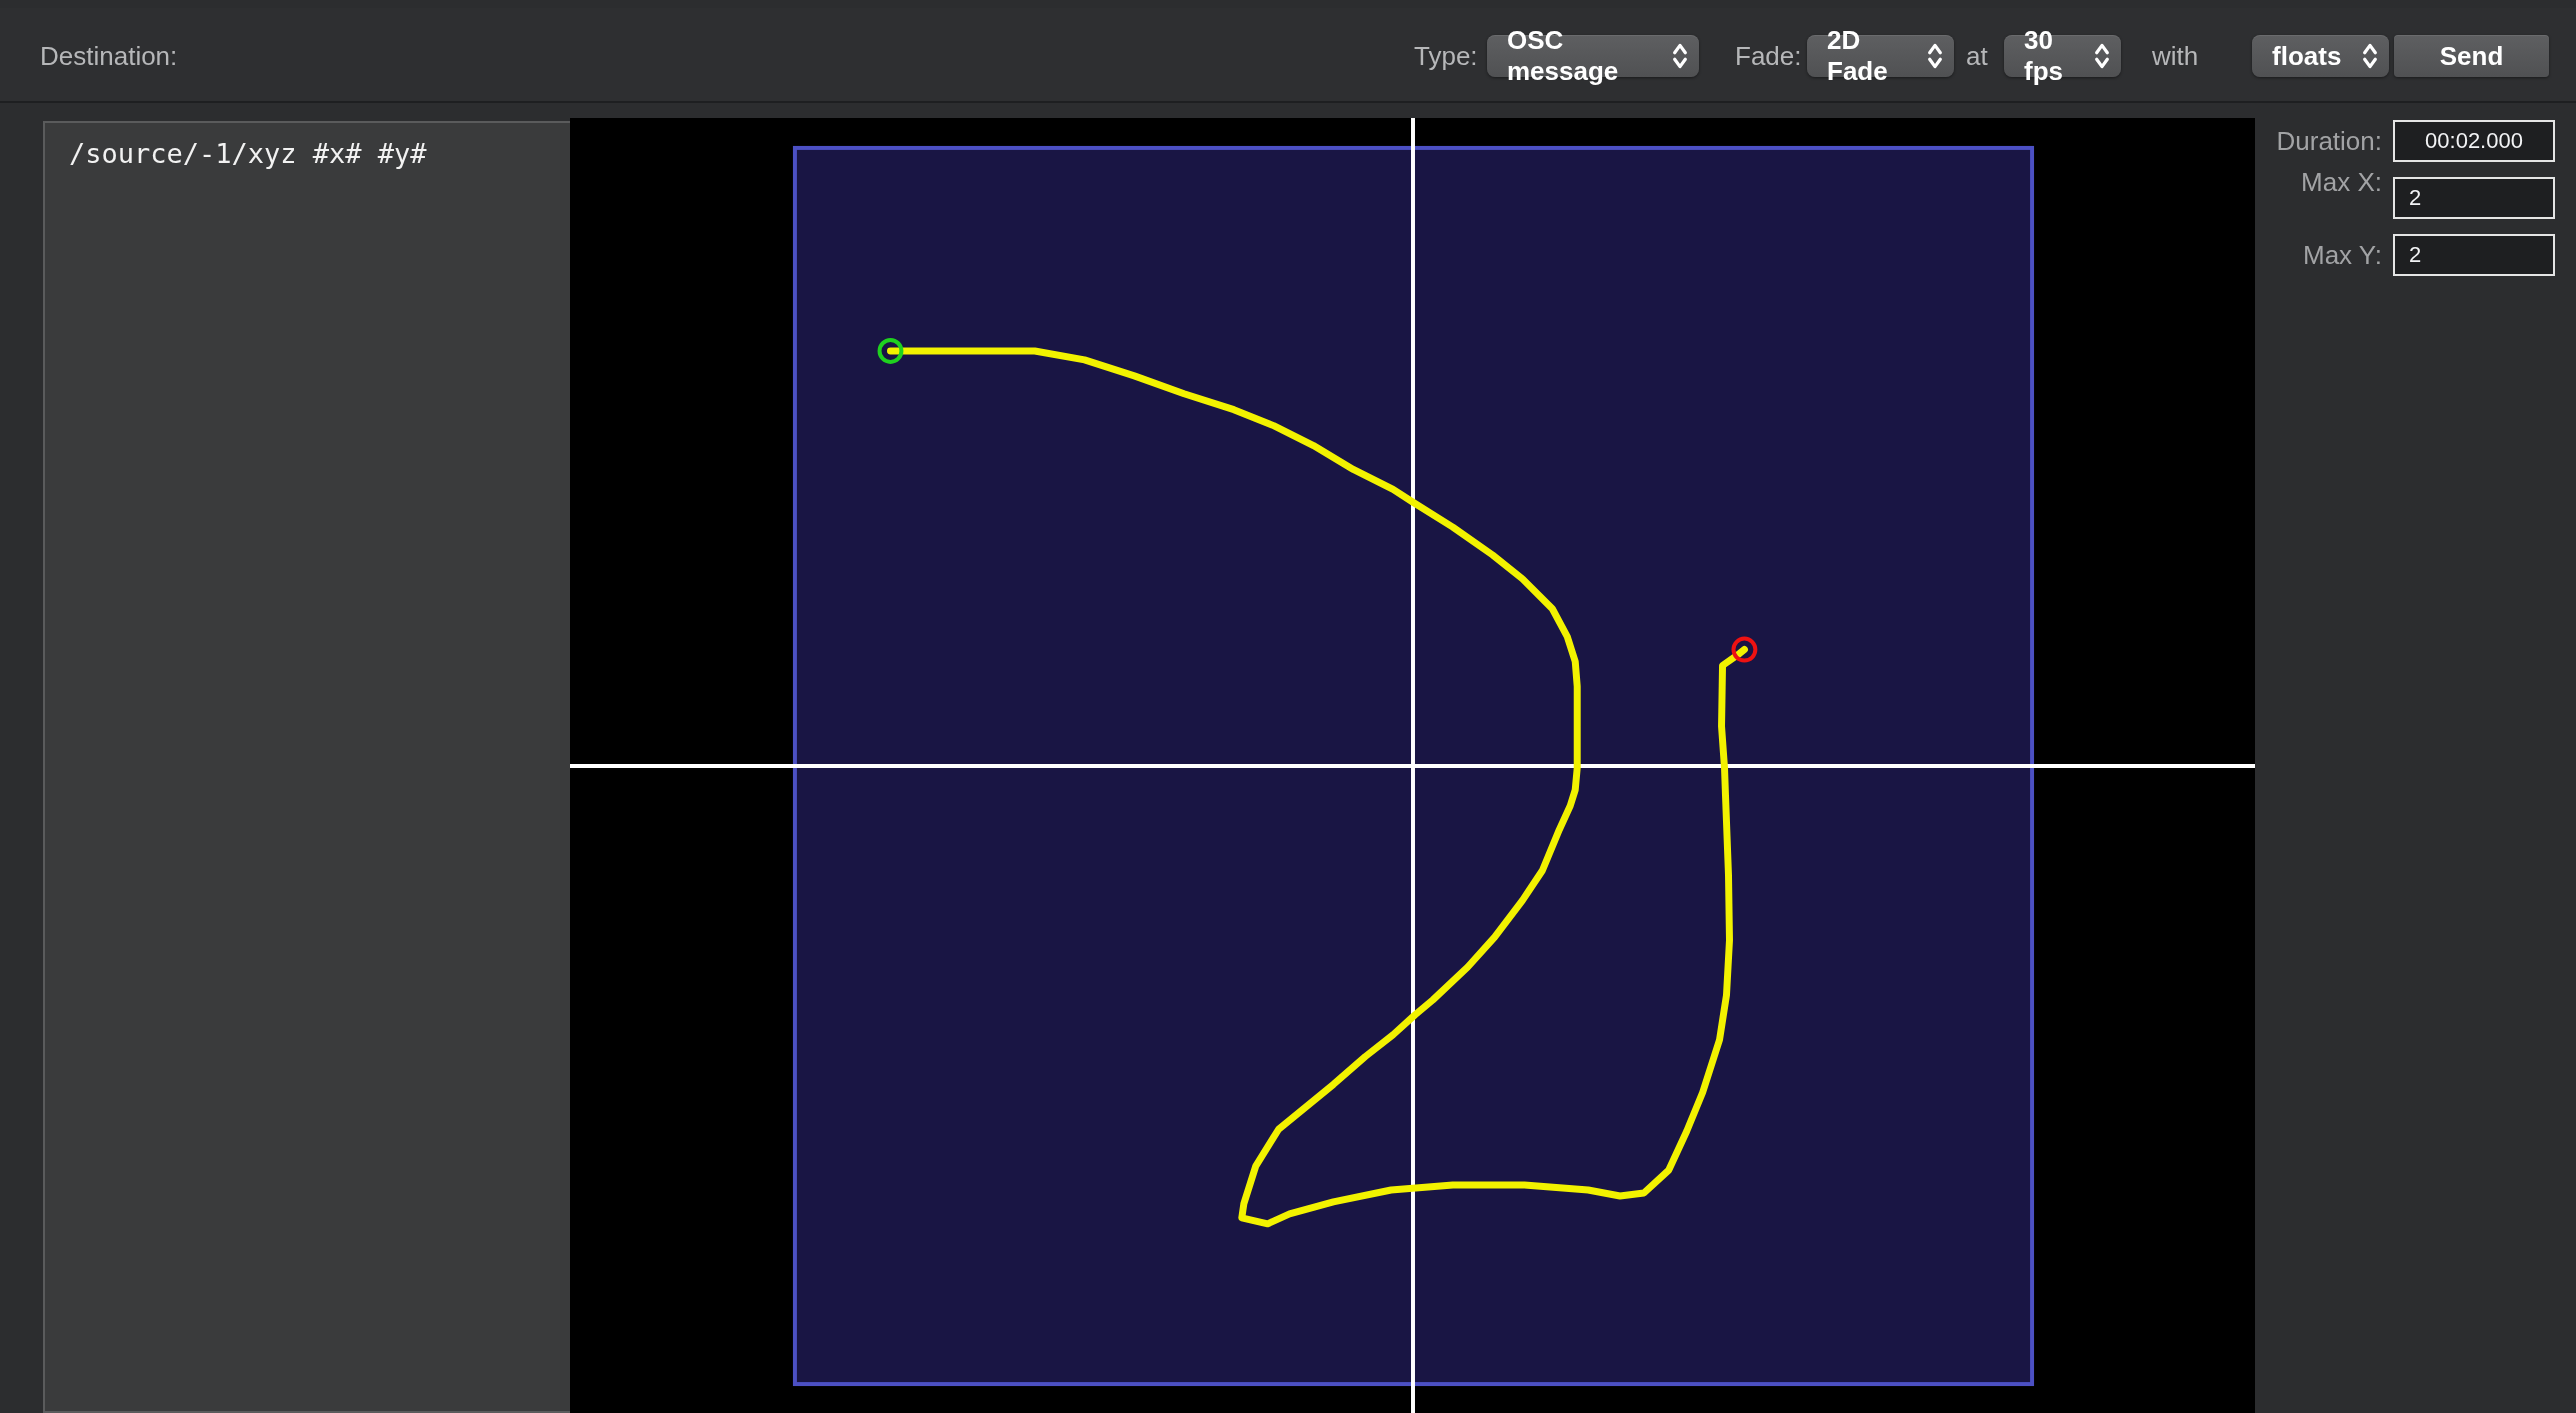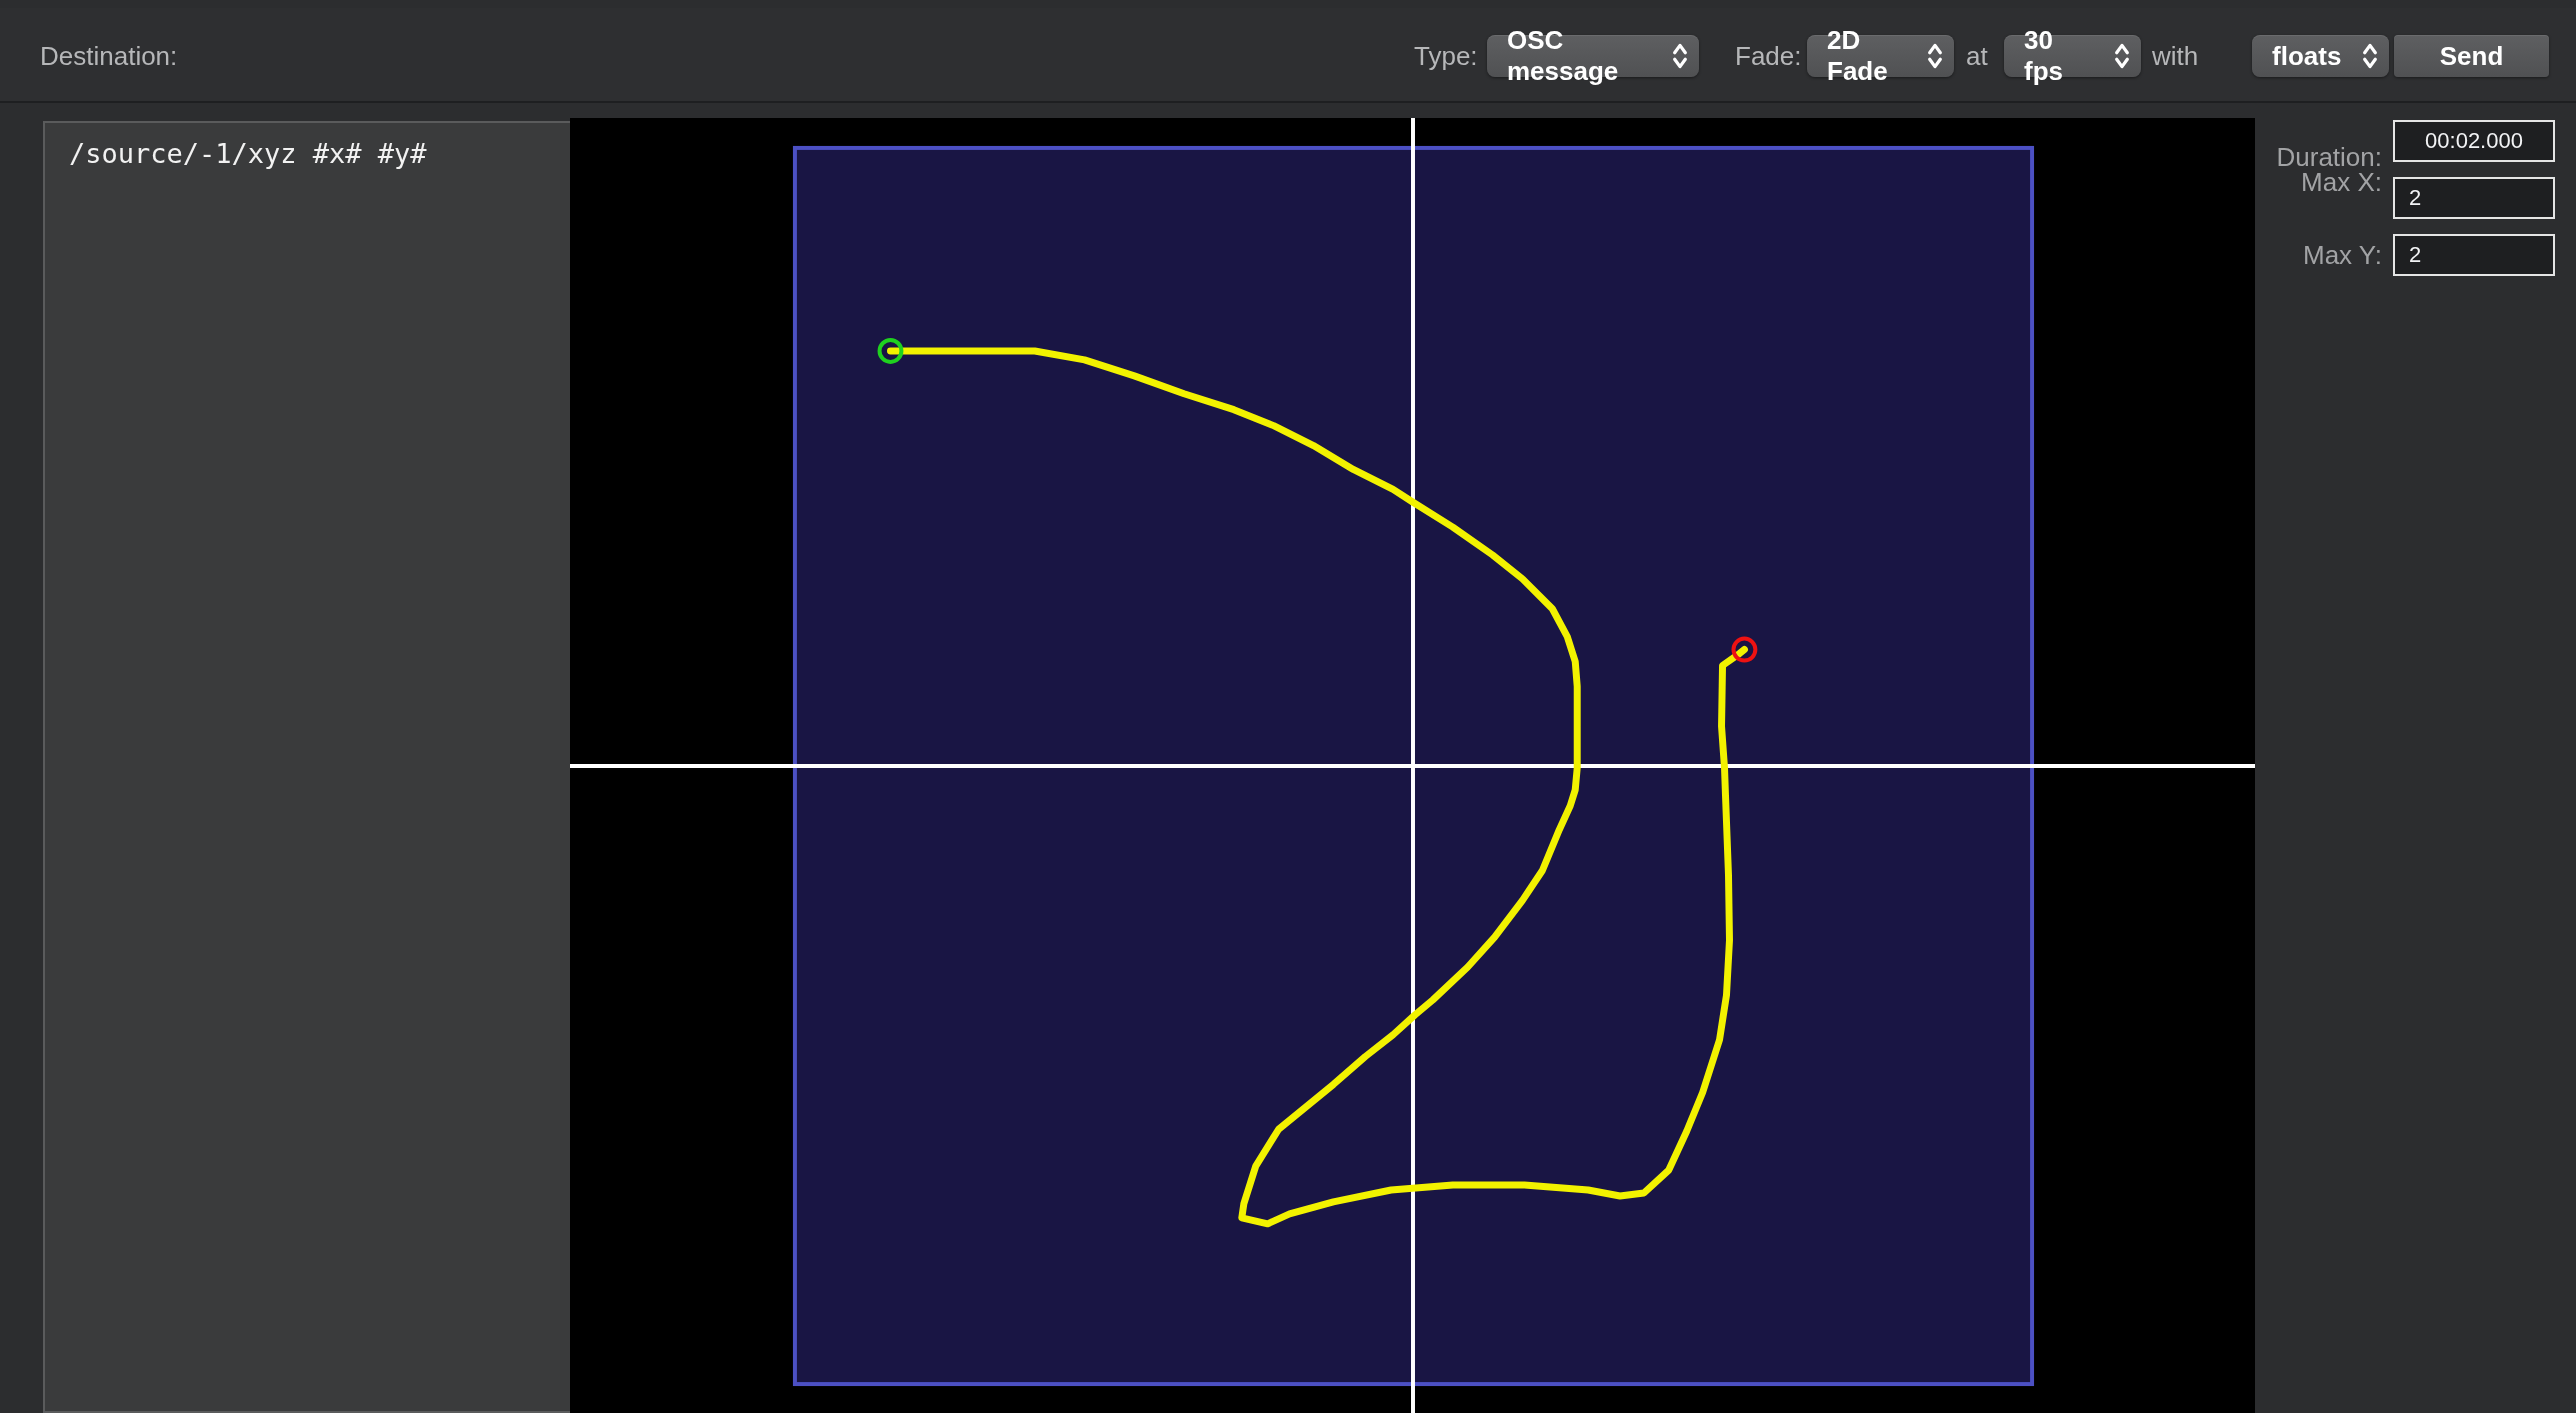--- a/index.html
+++ b/index.html
@@ -94,21 +94,21 @@
   <div class="dropdown" style="left:1807px; width:147px;">
     <span>2D Fade</span>
     <svg class="stepper" viewBox="0 0 16 30">
       <path d="M3 12 L8 5 L13 12" fill="none" stroke="#fff" stroke-width="3" stroke-linecap="round" stroke-linejoin="round"></path>
       <path d="M3 18 L8 25 L13 18" fill="none" stroke="#fff" stroke-width="3" stroke-linecap="round" stroke-linejoin="round"></path>
     </svg>
   </div>
 
   <div class="tb-label" style="left:1966px; width:30px; text-align:left;">at</div>
 
-  <div class="dropdown" style="left:2004px; width:137px;border-radius:8px;">
+  <div class="dropdown" style="left:2004px; width:117px;border-radius:8px;">
     <span>30 fps</span>
     <svg class="stepper" viewBox="0 0 16 30">
       <path d="M3 12 L8 5 L13 12" fill="none" stroke="#fff" stroke-width="3" stroke-linecap="round" stroke-linejoin="round"></path>
       <path d="M3 18 L8 25 L13 18" fill="none" stroke="#fff" stroke-width="3" stroke-linecap="round" stroke-linejoin="round"></path>
     </svg>
   </div>
 
   <div class="tb-label" style="left:2152px; width:54px; text-align:left;">with</div>
 
   <div class="dropdown" style="left:2216px; width:137px;margin-left:36px;">
@@ -128,21 +128,21 @@
   <svg id="traj" xmlns="http://www.w3.org/2000/svg" viewBox="0 0 1693 1301">
       <rect x="226" y="30" width="1243" height="1242" fill="#191544" stroke="#4c50c4" stroke-width="4"></rect>
       <line x1="0" y1="651" x2="1693" y2="651" stroke="#ffffff" stroke-width="4"></line>
       <line x1="847" y1="0" x2="847" y2="1301" stroke="#ffffff" stroke-width="4"></line>
       <polyline points="322,234 467,234 517,243 567,259 617,277 667,293 707,309 747,329 787,353 827,373 847,386 887,411 927,439 957,463 987,493 1002,521 1010,546 1012,571 1012,653 1010,675 1005,691 994,715 977,756 957,786 929,823 902,853 867,886 849,901 827,921 799,943 767,971 712,1016 689,1053 677,1091 675,1105 701,1111 723,1101 767,1089 825,1077 887,1072 959,1072 1023,1077 1055,1083 1079,1080 1104,1057 1122,1018 1138,979 1155,926 1162,881 1165,826 1164,761 1161,681 1160,653 1157,611 1158,550 1175,538 1180,534" fill="none" stroke="#f2f200" stroke-width="7" stroke-linejoin="round" stroke-linecap="round"></polyline>
       <circle cx="322" cy="234" r="11" fill="none" stroke="#1fd11f" stroke-width="4"></circle>
       <circle cx="1180" cy="534" r="11" fill="none" stroke="#ee1212" stroke-width="4"></circle>
     </svg>
 </div>
 
-<div class="rp-label" style="top:136px;">Duration:</div>
+<div class="rp-label" style="top:120px;">Duration:</div>
 <div class="rp-field centered" style="top:120px;">00:02.000</div>
 
 <div class="rp-label" style="top:161px;">Max X:</div>
 <div class="rp-field left" style="top:177px;">2</div>
 
 <div class="rp-label" style="top:234px;">Max Y:</div>
 <div class="rp-field left" style="top:234px;">2</div>
 
 
 </body></html>

